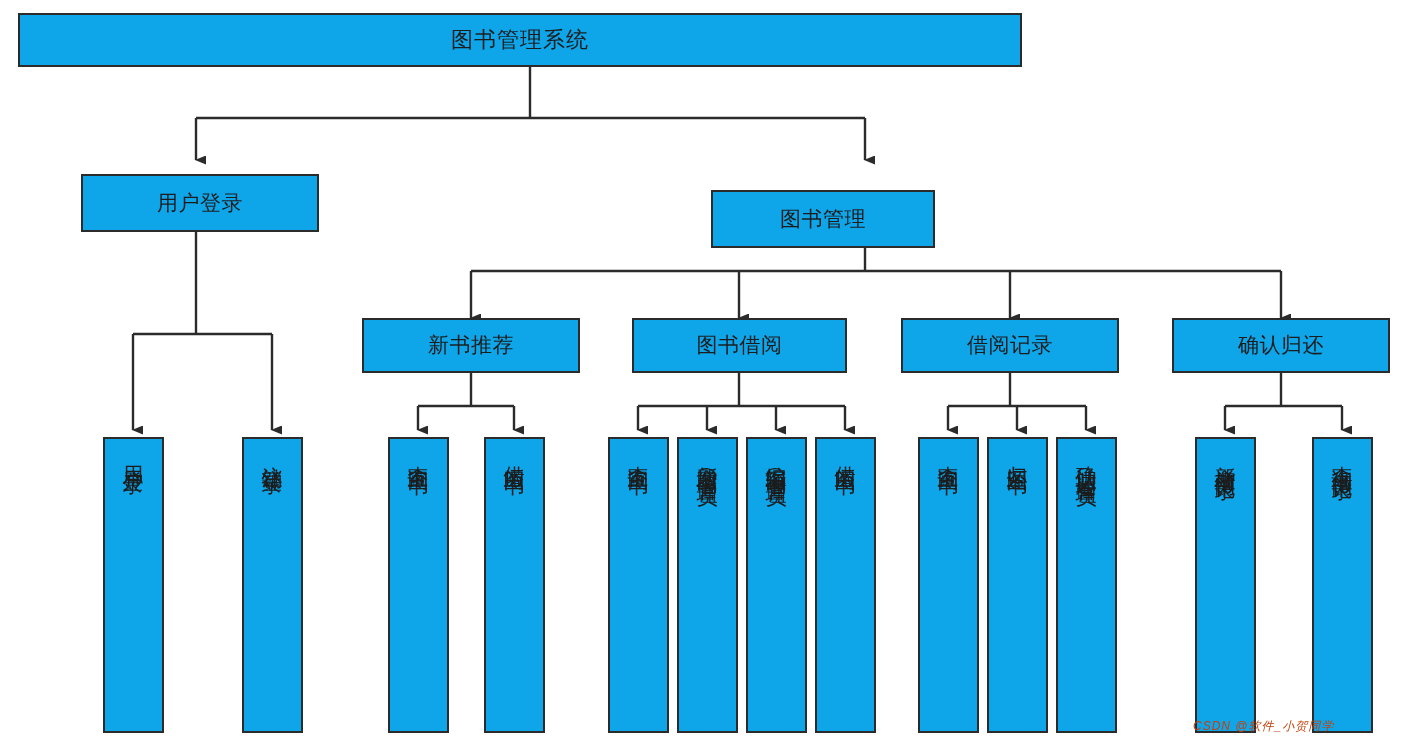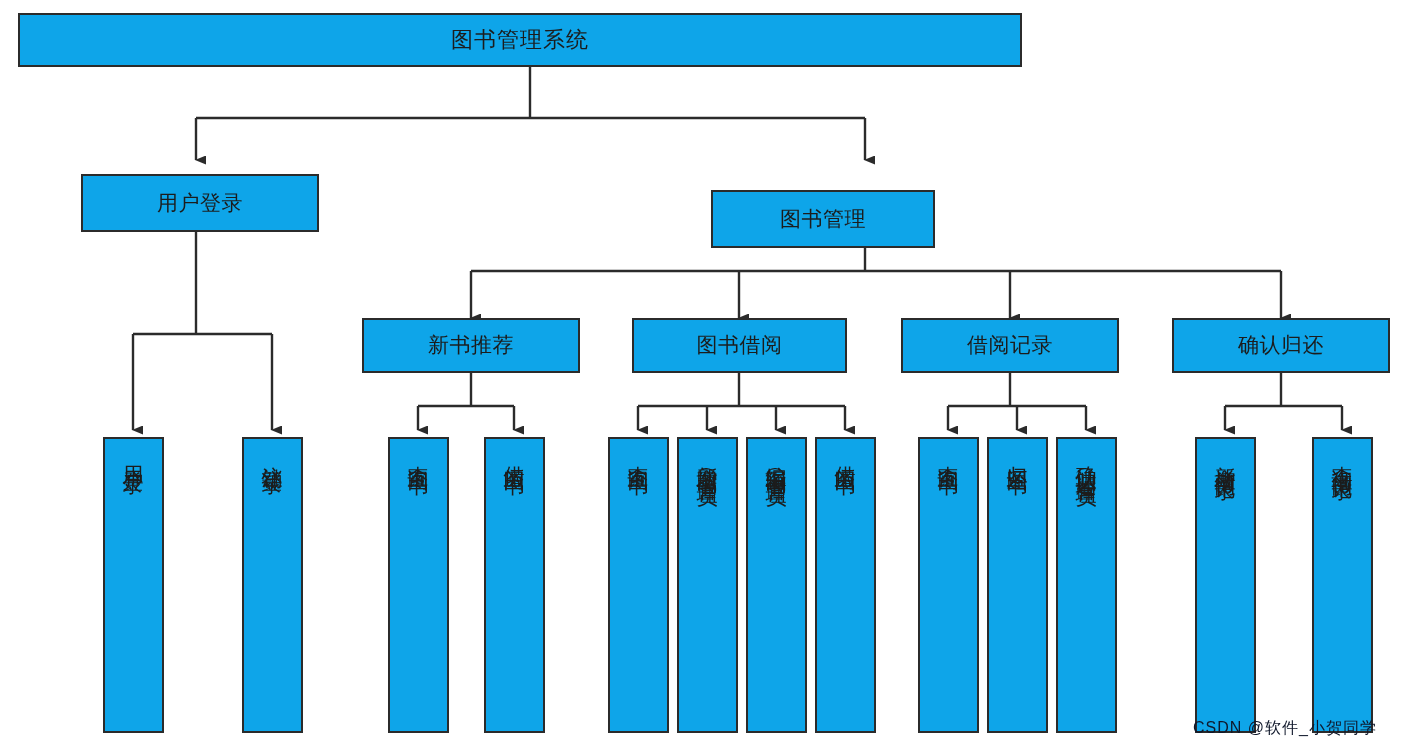--- a/index.html
+++ b/index.html
@@ -58,25 +58,26 @@
   .node.vert .label {
     writing-mode: vertical-rl;
     text-orientation: upright;
     font-size: 21px;
     letter-spacing: 3px;
     line-height: 1;
     margin: 0 auto;
   }
   .watermark {
     position: absolute;
-    color: #0f172a;
-    font-size: 16px;
+    color: #c2410c;
+    font-size: 12px;
     letter-spacing: 1px;
     white-space: nowrap;
     z-index: 3;
+    font-style: italic;
   }
 </style>
 </head>
 <body>
 
 <div id="canvas">
 
   <svg class="wires" viewBox="0 0 1405 747">
     <defs>
       <marker id="arw" markerWidth="10" markerHeight="11" refX="4.5" refY="10" orient="auto" markerUnits="userSpaceOnUse">

